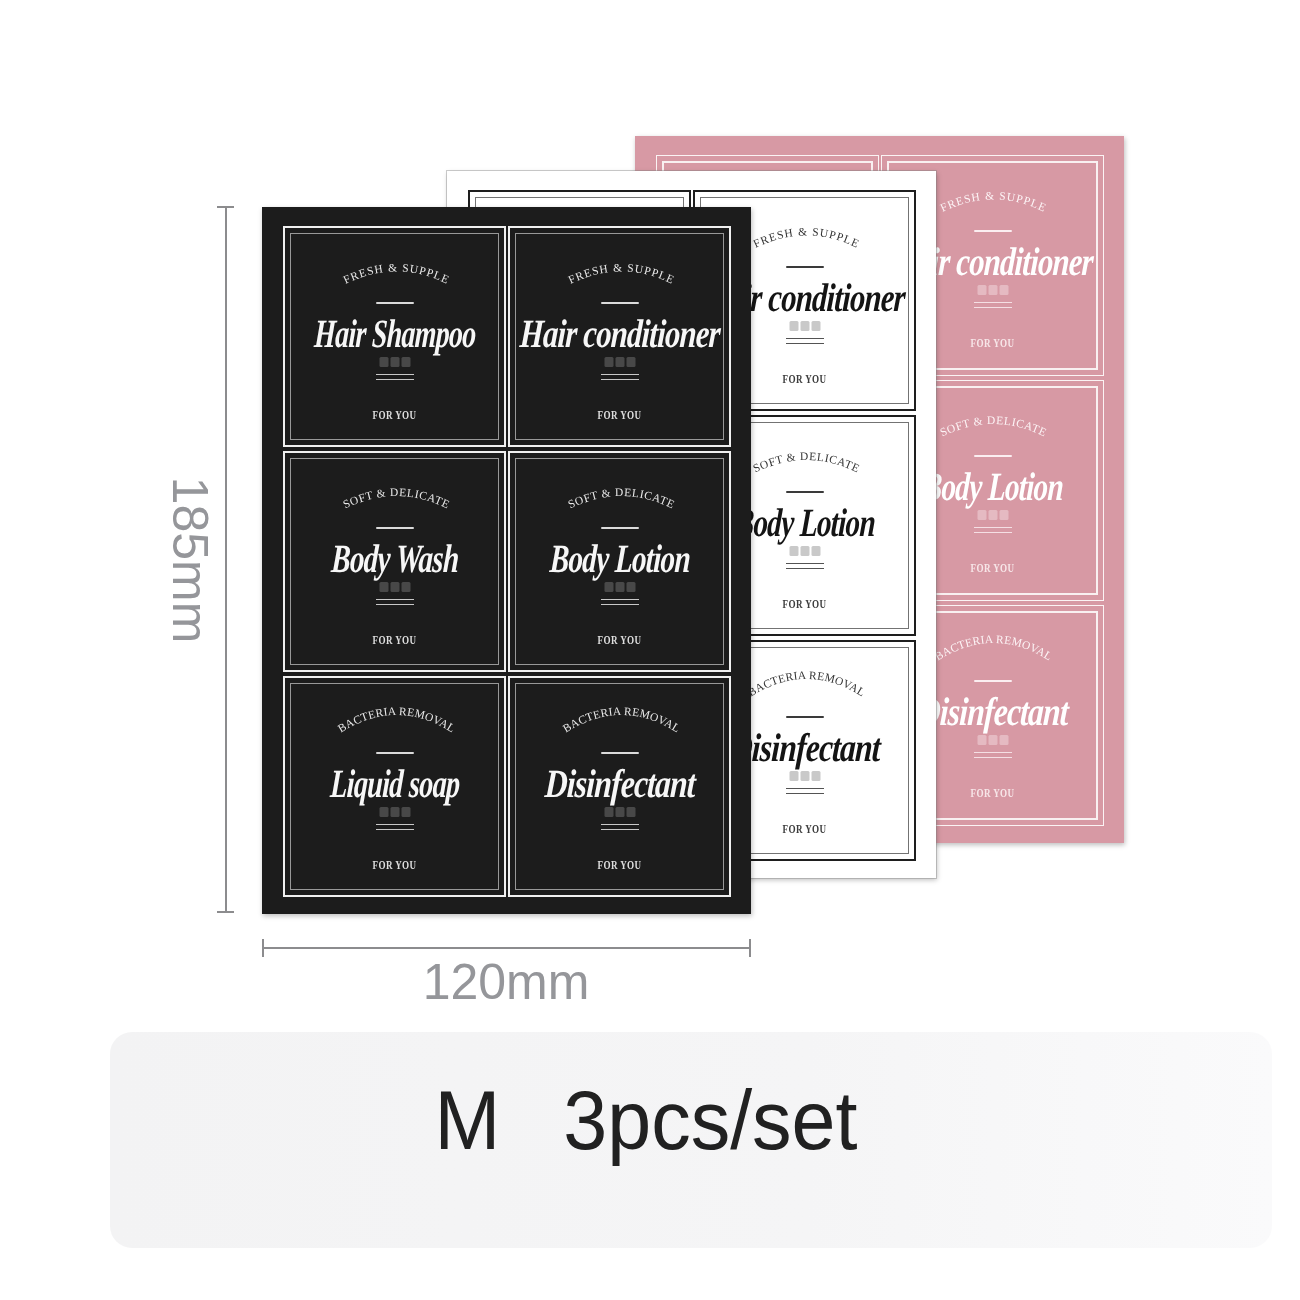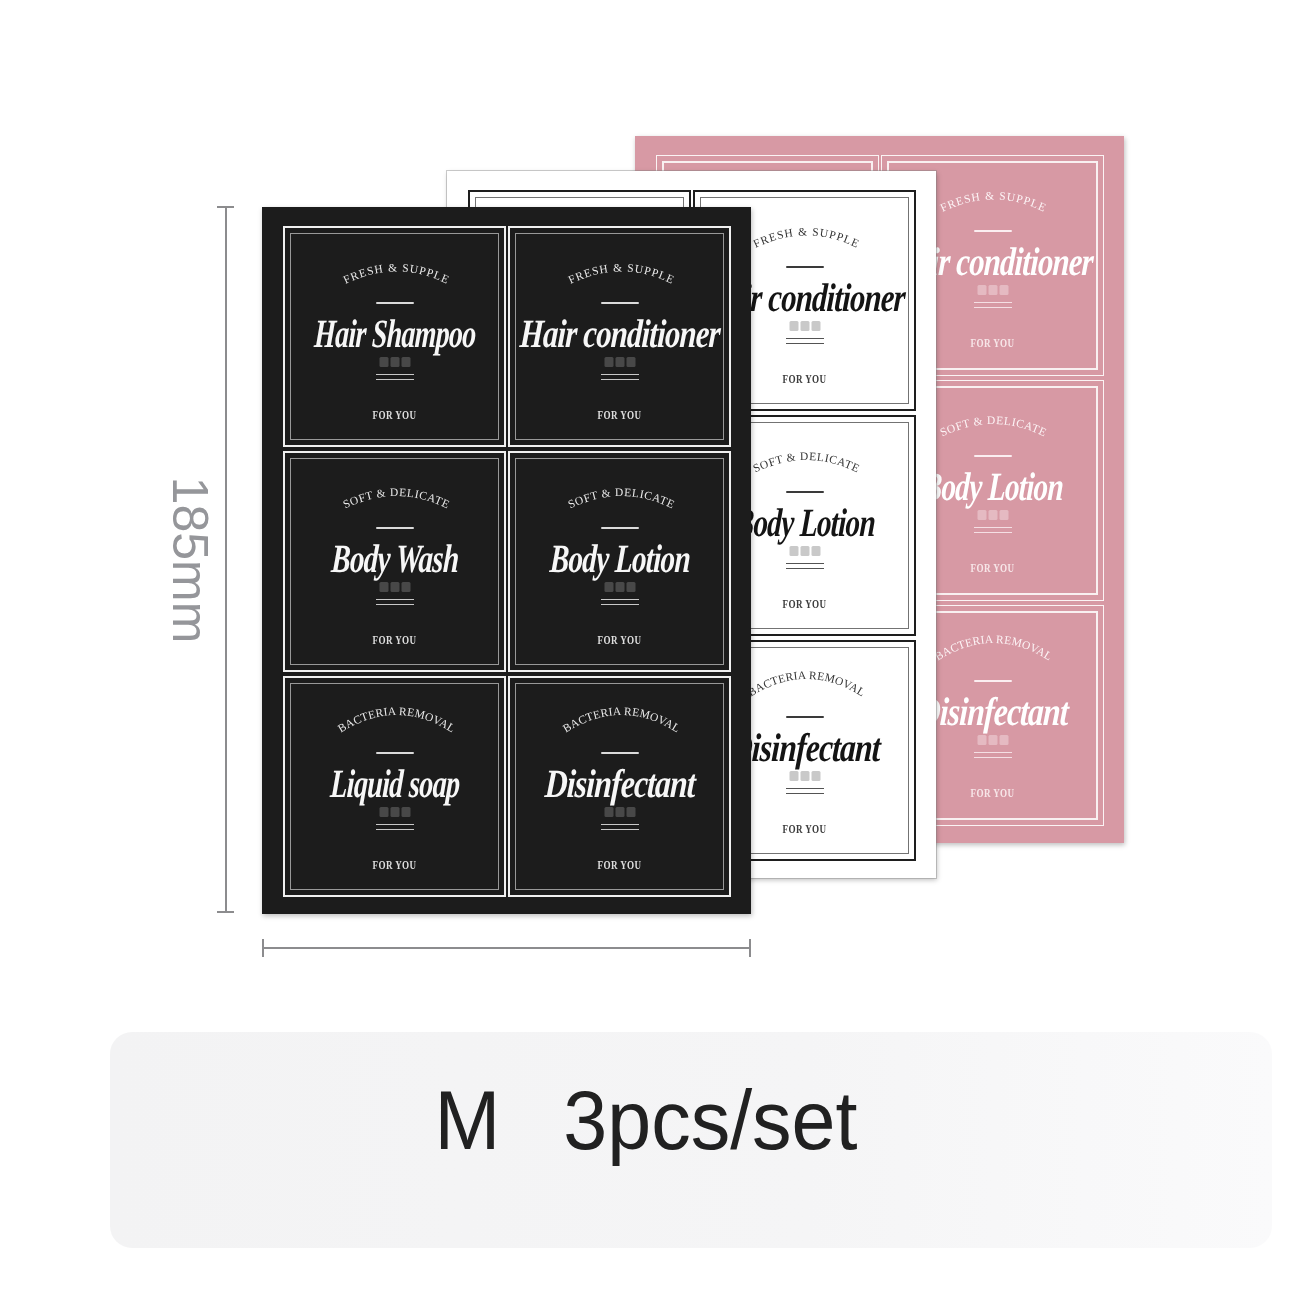--- a/index.html
+++ b/index.html
@@ -468,15 +468,16 @@
     <div class="dim" style="left:217px;top:911px;width:17px;height:2px;"></div>
 
     <div class="dimtext" style="left:104px;top:531px;width:172px;text-align:center;transform:rotate(90deg);transform-origin:center;">185mm</div>
 
     <div class="dim" style="left:262px;top:947px;width:489px;height:2px;"></div>
 
     <div class="dim" style="left:262px;top:939px;width:2px;height:18px;"></div>
 
     <div class="dim" style="left:749px;top:939px;width:2px;height:18px;"></div>
 
+    <div class="dimtext" style="left:506px;top:953px;transform:translateX(-50%);">120mm</div>
 
     <div class="caption">M<span class="sp"></span>3pcs/set</div>
 </div>
 
 </body></html>

